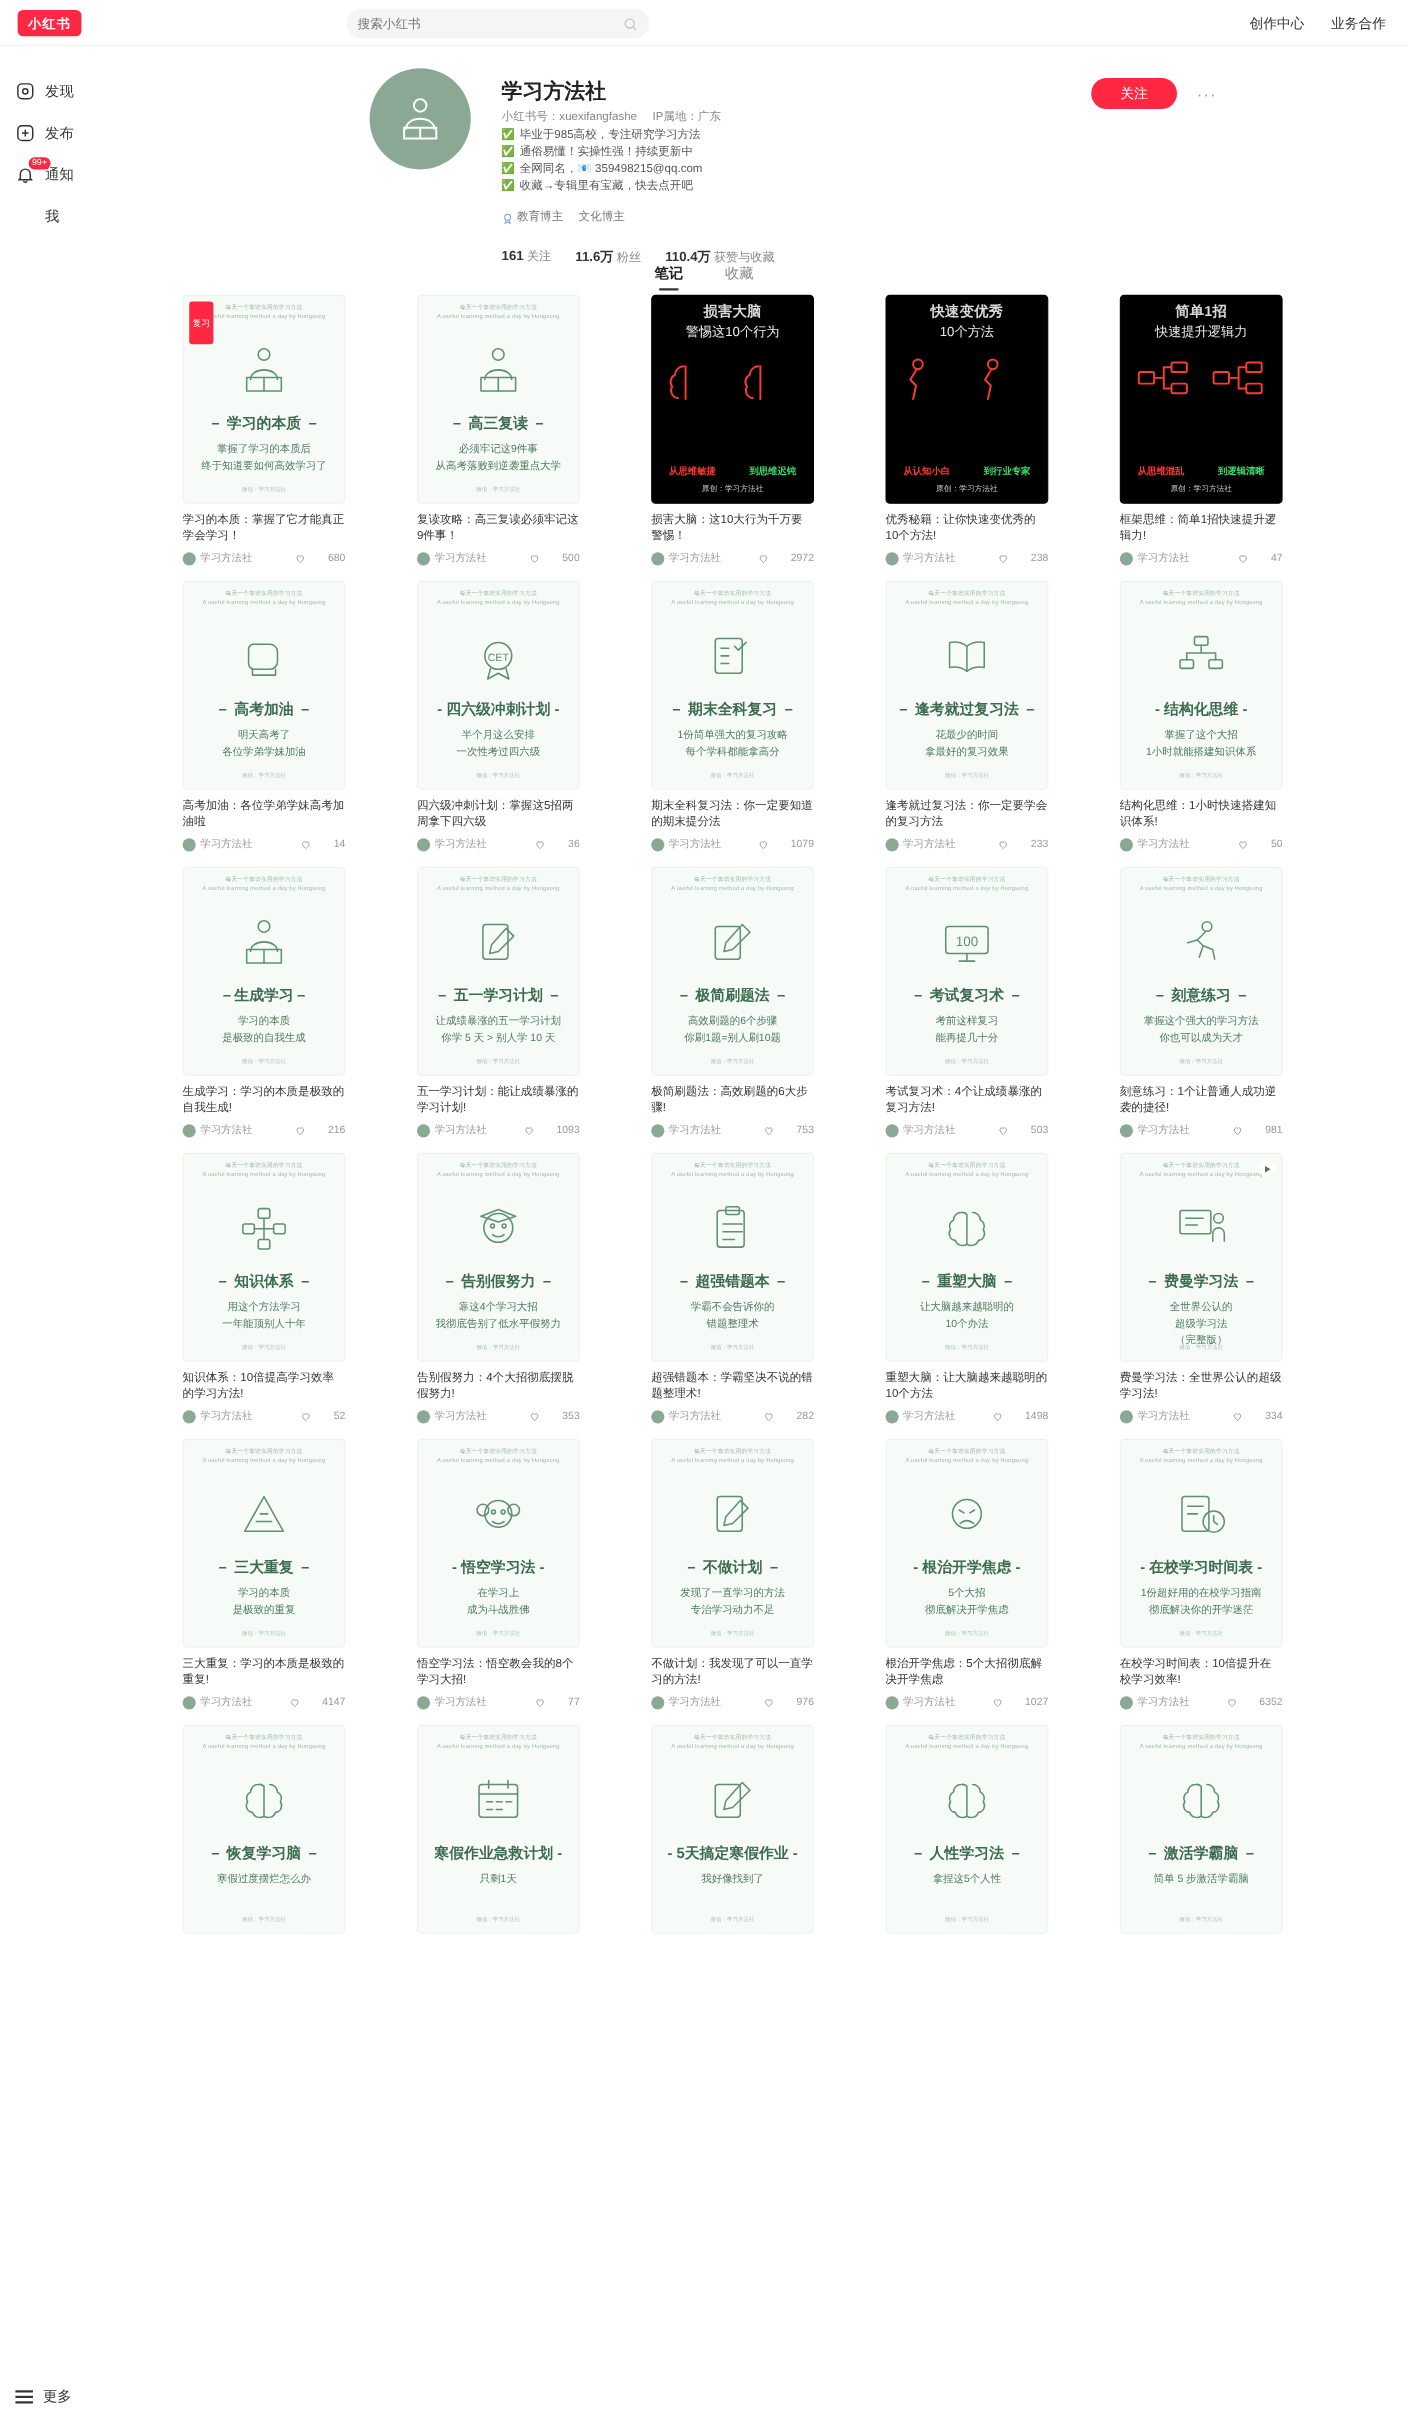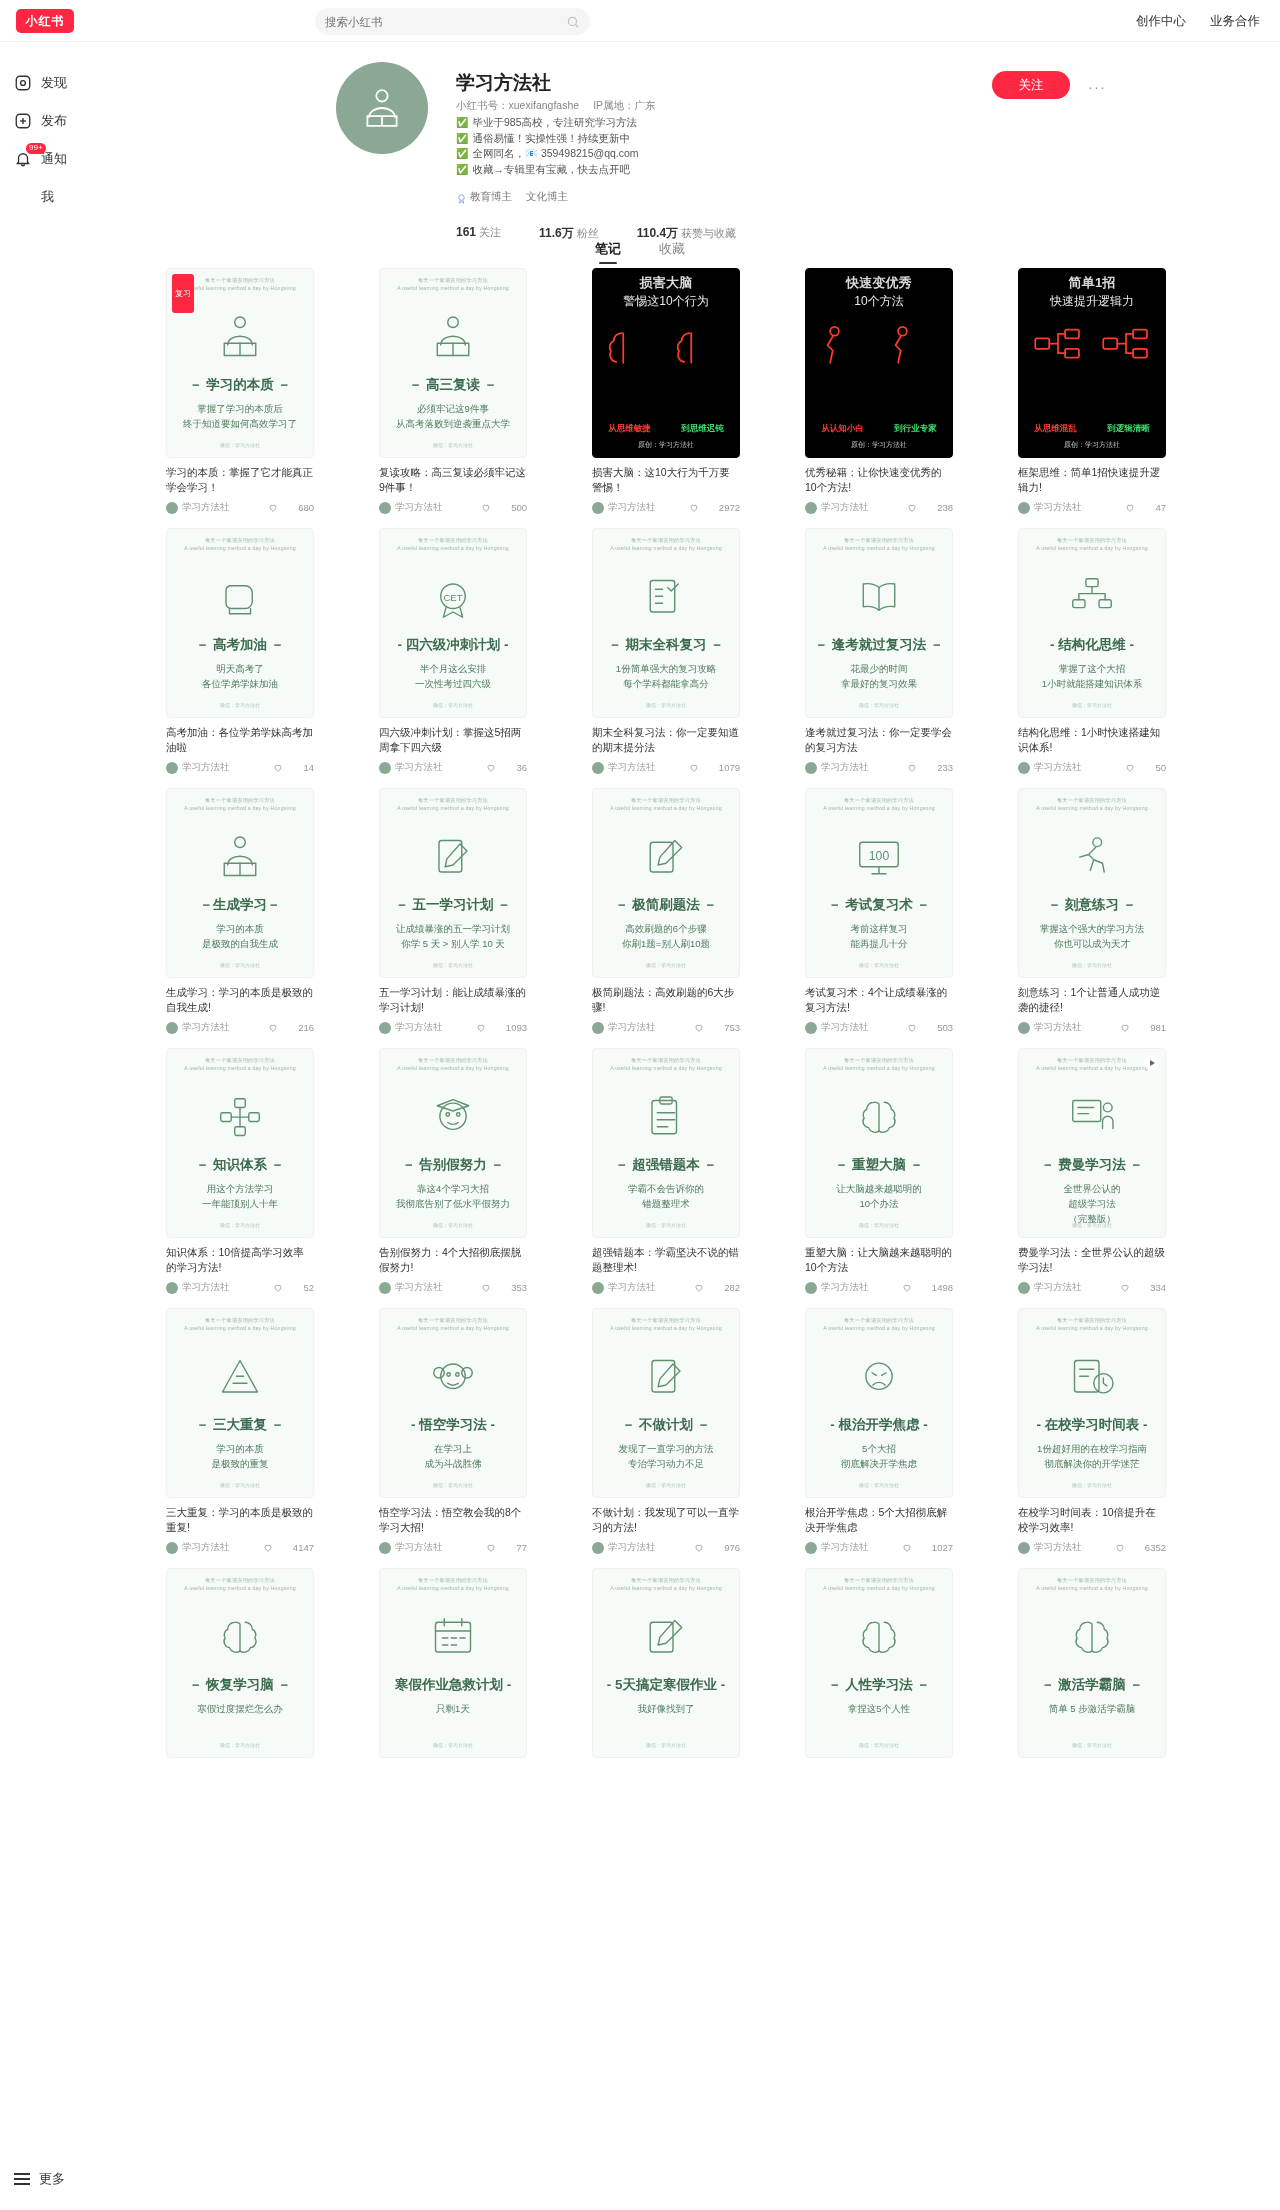--- a/index.html
+++ b/index.html
@@ -97,21 +97,21 @@
   .p-desc div { display: flex; align-items: center; gap: 4px; white-space: nowrap; }
   .ck { color: #2aa745; font-size: 10px; }
   .tags {
     position: absolute; left: 120px; top: 128px;
     display: flex; align-items: center; gap: 14px;
     font-size: 10.5px; color: #777;
   }
   .tags .tg { display: flex; align-items: flex-end; gap: 3px; }
   .stats {
     position: absolute; left: 120px; top: 163px;
-    display: flex; gap: 38px; font-size: 12px; color: #333;
+    display: flex; gap: 22px; font-size: 12px; color: #333;
   }
   .stats b { font-weight: bold; }
   .stats span.lbl { color: #888; font-size: 11px; margin-left: 3px; }
   .follow-btn {
     position: absolute; left: 656px; top: 9px; width: 78px; height: 28px;
     background: #ff2741; color: #fff; border-radius: 15px; border: none;
     font-size: 12.5px; cursor: pointer; font-family: "Liberation Sans", sans-serif;
   }
   .more-dots {
     position: absolute; left: 752px; top: 16px;

